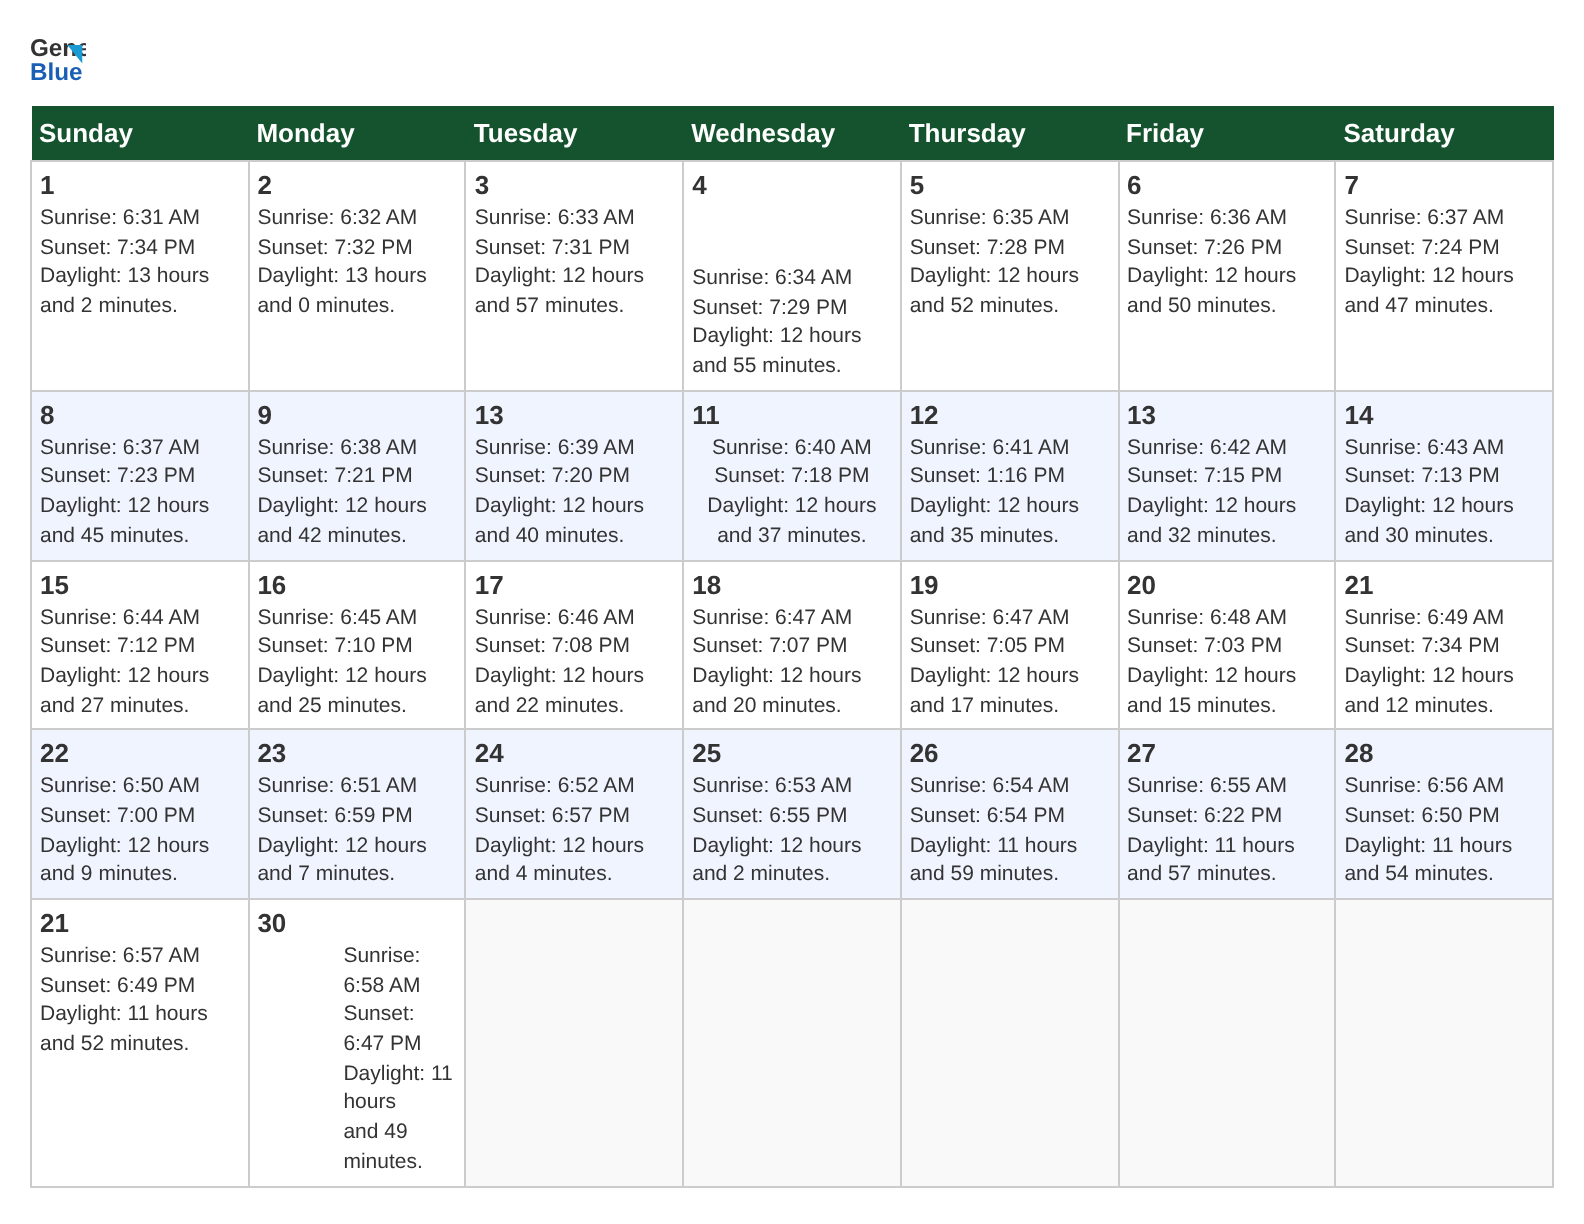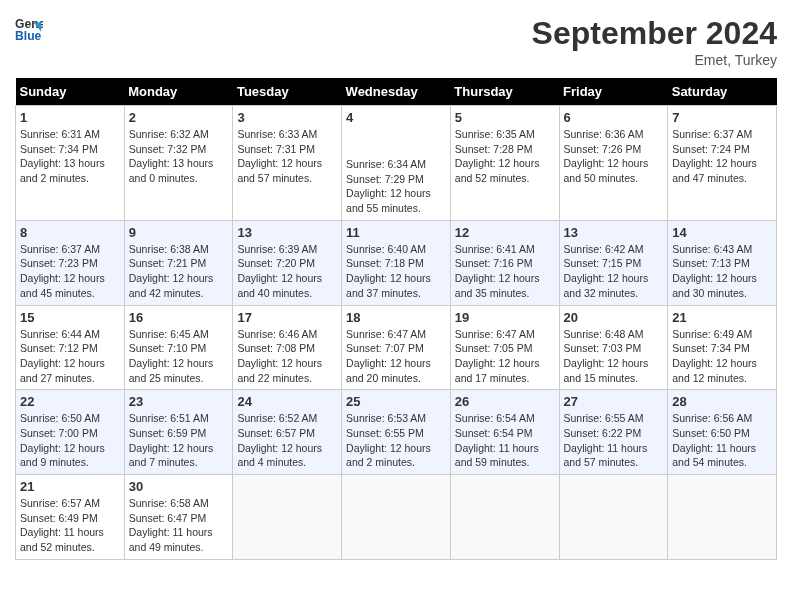--- a/index.html
+++ b/index.html
@@ -36,21 +36,21 @@
     .location {
       font-size: 14px;
       color: #555;
     }
     table {
       width: 100%;
       border-collapse: collapse;
       font-size: 11px;
     }
     th {
-      background-color: #000000;
+      background-color: #14532d;
       color: #fff;
       padding: 6px 4px;
       text-align: left;
       font-size: 13px;
       font-weight: bold;
     }
     td {
       border: 1px solid #ccc;
       vertical-align: top;
       padding: 4px;
@@ -82,24 +82,20 @@
 </head>
 <body>
 
 <div class="header">
   <div class="logo">
     <svg class="logo-icon" viewBox="0 0 30 30">
       <text x="0" y="14" font-size="13" font-weight="bold" fill="#333">General</text>
       <text x="0" y="27" font-size="13" font-weight="bold" fill="#1a5fb4">Blue</text>
       <polygon points="20,8 28,8 28,18" fill="#1a9bd4"></polygon>
     </svg>
-  </div>
-  <div class="title-block">
-    <div class="month-title">September 2024</div>
-    <div class="location">Emet, Turkey</div>
   </div>
 </div>
 
 <table>
   <thead>
     <tr id="weekday-header">
         <th>Sunday</th>
         <th>Monday</th>
         <th>Tuesday</th>
         <th>Wednesday</th>
@@ -177,29 +173,29 @@
         </td>
         <td>
           <span class="day-num">13</span>
           <div class="day-info" style="white-space: pre-line;">Sunrise: 6:39 AM
 Sunset: 7:20 PM
 Daylight: 12 hours
 and 40 minutes.</div>
         </td>
         <td>
           <span class="day-num">11</span>
-          <div class="day-info" style="white-space: pre-line;">Sunrise: 6:40 AM
+          <div class="day-info" style="white-space: pre-line; text-align: center;">Sunrise: 6:40 AM
 Sunset: 7:18 PM
 Daylight: 12 hours
 and 37 minutes.</div>
         </td>
         <td>
           <span class="day-num">12</span>
           <div class="day-info" style="white-space: pre-line;">Sunrise: 6:41 AM
-Sunset: 7:16 PM
+Sunset: 1:16 PM
 Daylight: 12 hours
 and 35 minutes.</div>
         </td>
         <td>
           <span class="day-num">13</span>
           <div class="day-info" style="white-space: pre-line;">Sunrise: 6:42 AM
 Sunset: 7:15 PM
 Daylight: 12 hours
 and 32 minutes.</div>
         </td>
@@ -316,21 +312,21 @@
       <tr>
         <td>
           <span class="day-num">21</span>
           <div class="day-info" style="white-space: pre-line;">Sunrise: 6:57 AM
 Sunset: 6:49 PM
 Daylight: 11 hours
 and 52 minutes.</div>
         </td>
         <td>
           <span class="day-num">30</span>
-          <div class="day-info" style="white-space: pre-line;">Sunrise: 6:58 AM
+          <div class="day-info" style="white-space: pre-line; margin-left: 43px;">Sunrise: 6:58 AM
 Sunset: 6:47 PM
 Daylight: 11 hours
 and 49 minutes.</div>
         </td>
         <td class="empty-cell"></td>
         <td class="empty-cell"></td>
         <td class="empty-cell"></td>
         <td class="empty-cell"></td>
         <td class="empty-cell"></td>
       </tr>

